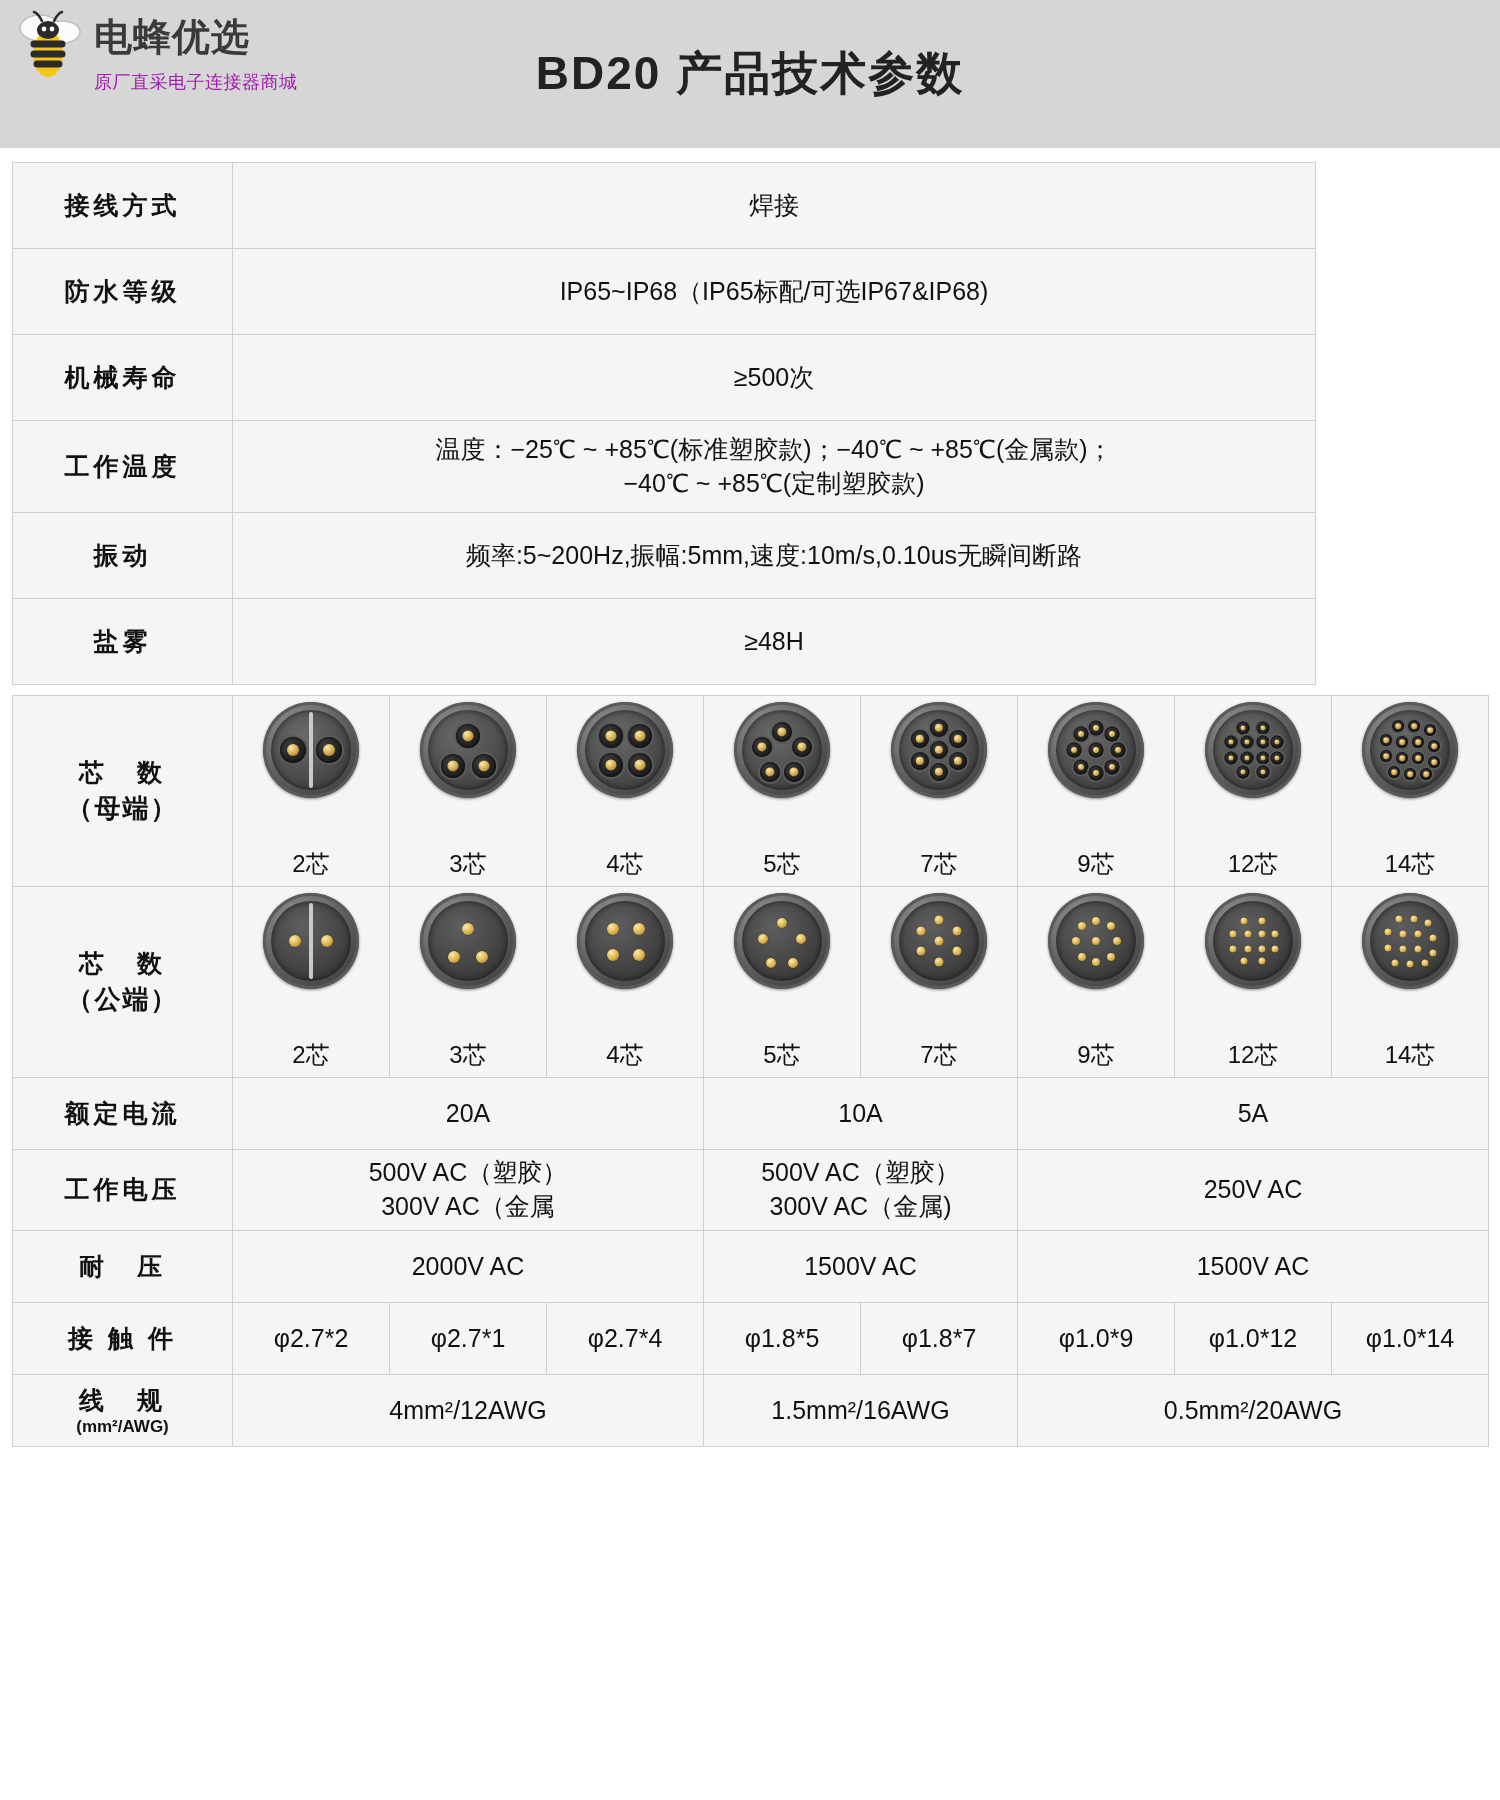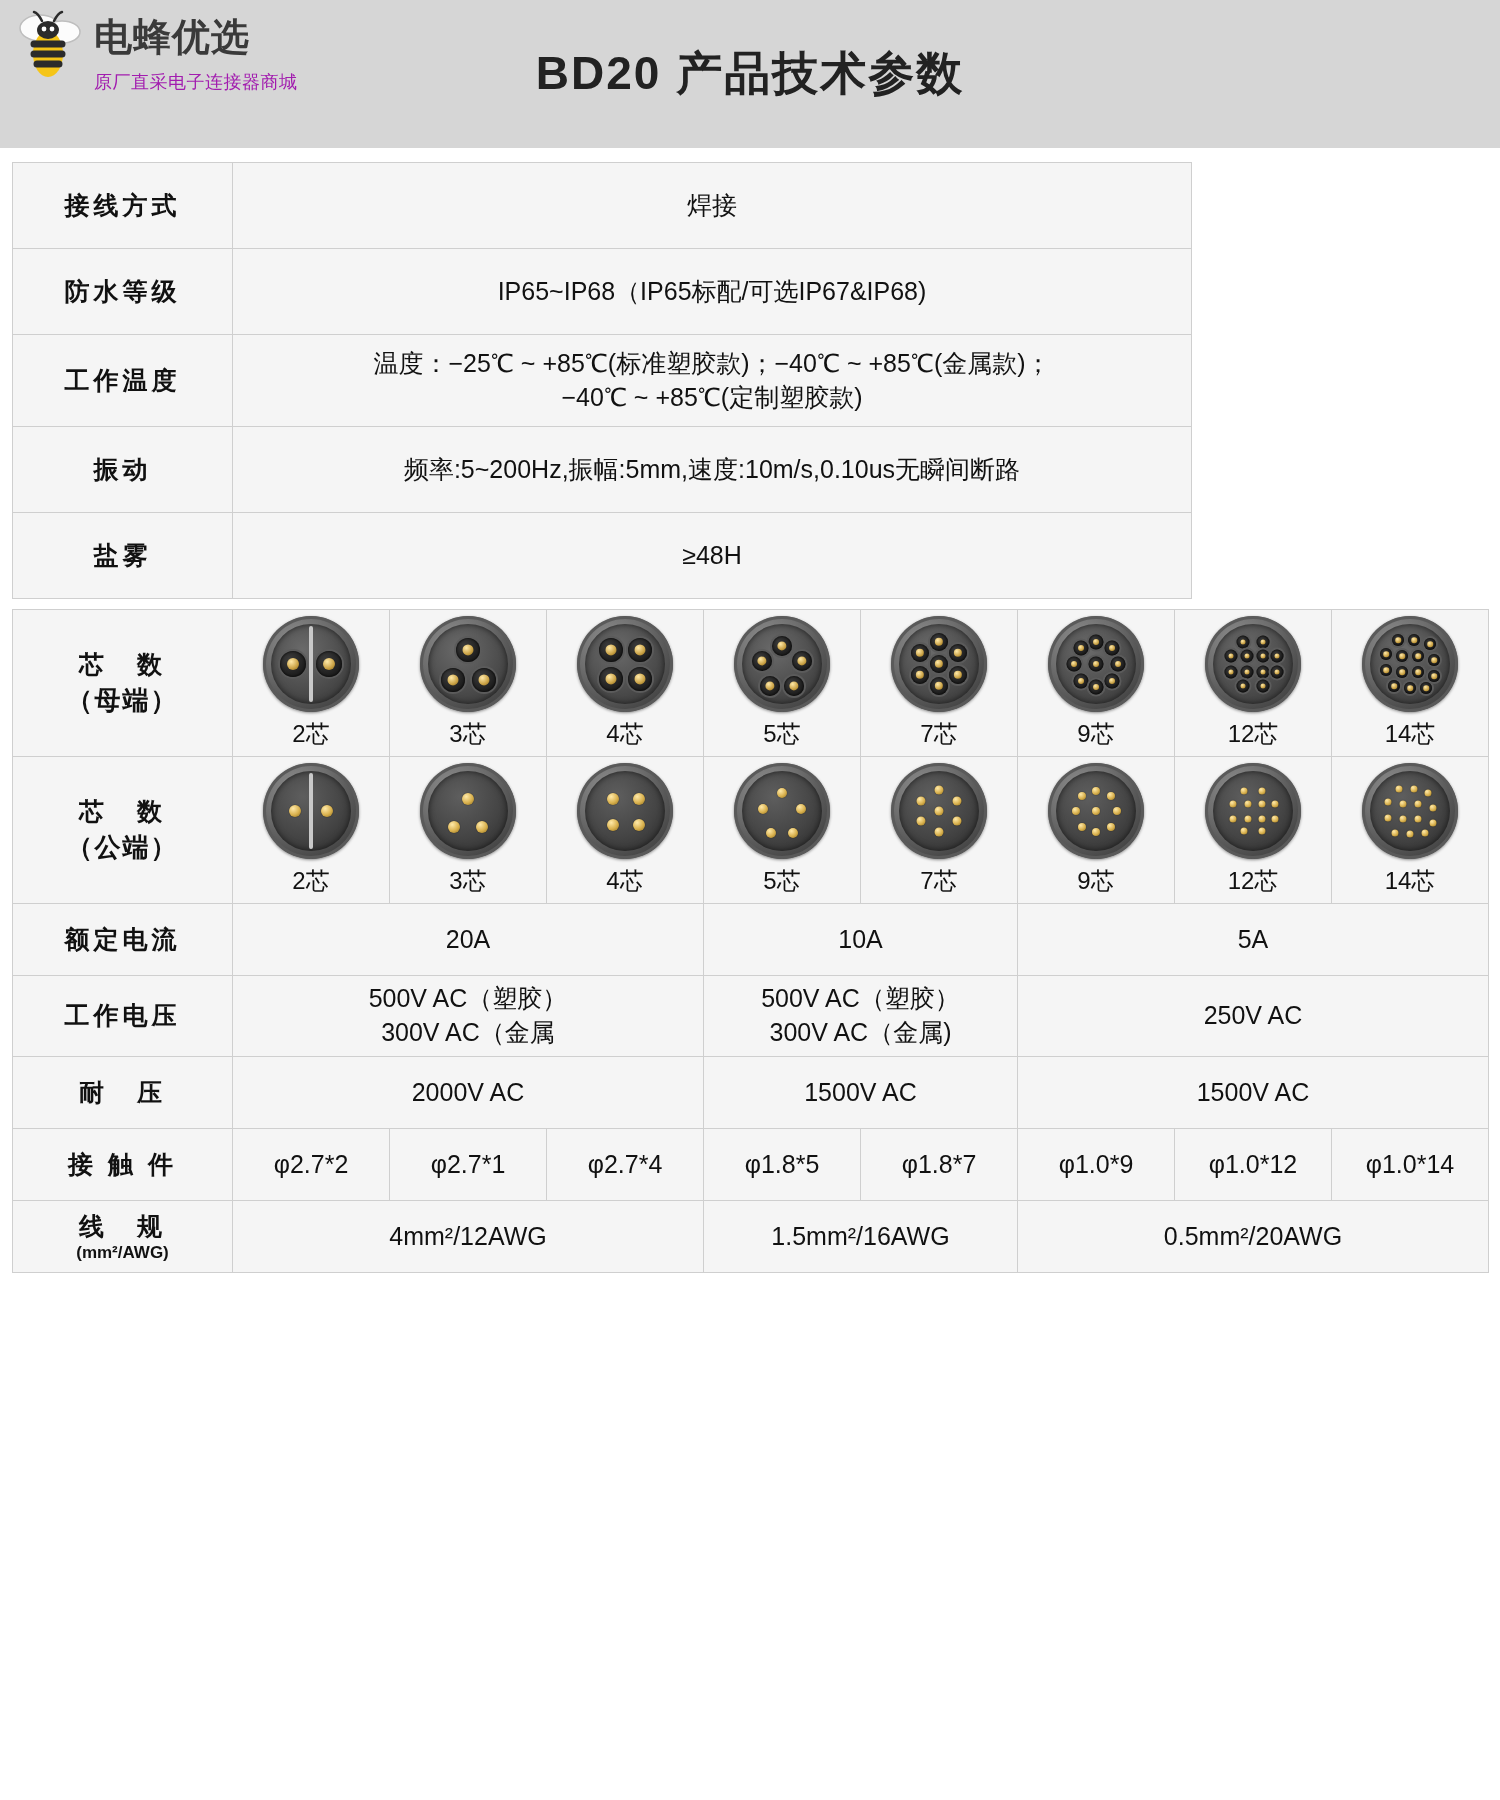--- a/index.html
+++ b/index.html
@@ -64,21 +64,21 @@
     letter-spacing: 2px;
   }
 
   
   .sheet {
     padding: 14px 12px 0 12px;
     box-sizing: border-box;
   }
   table.spec {
     border-collapse: collapse;
-    width: 1180px;
+    width: 1304px;
     table-layout: fixed;
   }
   table.spec td {
     border: 1px solid #cfcfcf;
     background: #f5f5f5;
     text-align: center;
     vertical-align: middle;
     font-size: 25px;
     color: #111;
     padding: 6px 4px;
@@ -110,20 +110,21 @@
   
   td.conn {
     padding: 10px 2px 8px 2px;
     background: #f5f5f5;
   }
   .conn-wrap {
     display: flex;
     flex-direction: column;
     align-items: center;
     justify-content: center;
+    gap: 44px;
   }
   .conn-label {
     margin-top: 6px;
     font-size: 24px;
     color: #111;
   }
 
   
   .face {
     width: 96px;
@@ -205,20 +206,24 @@
     </colgroup>
     <tbody>
       <tr class="row-h1">
         <td class="label">接线方式</td>
         <td>焊接</td>
       </tr>
       <tr class="row-h1">
         <td class="label">防水等级</td>
         <td>IP65~IP68（IP65标配/可选IP67&amp;IP68)</td>
       </tr>
+      <tr class="row-h1">
+        <td class="label">机械寿命</td>
+        <td>≥500次</td>
+      </tr>
       <tr class="row-h2">
         <td class="label">工作温度</td>
         <td class="two-line">
           <div>温度：−25℃ ~ +85℃(标准塑胶款)；−40℃ ~ +85℃(金属款)；</div>
           <div>−40℃ ~ +85℃(定制塑胶款)</div>
         </td>
       </tr>
       <tr class="row-h1">
         <td class="label">振动</td>
         <td>频率:5~200Hz,振幅:5mm,速度:10m/s,0.10us无瞬间断路</td>

